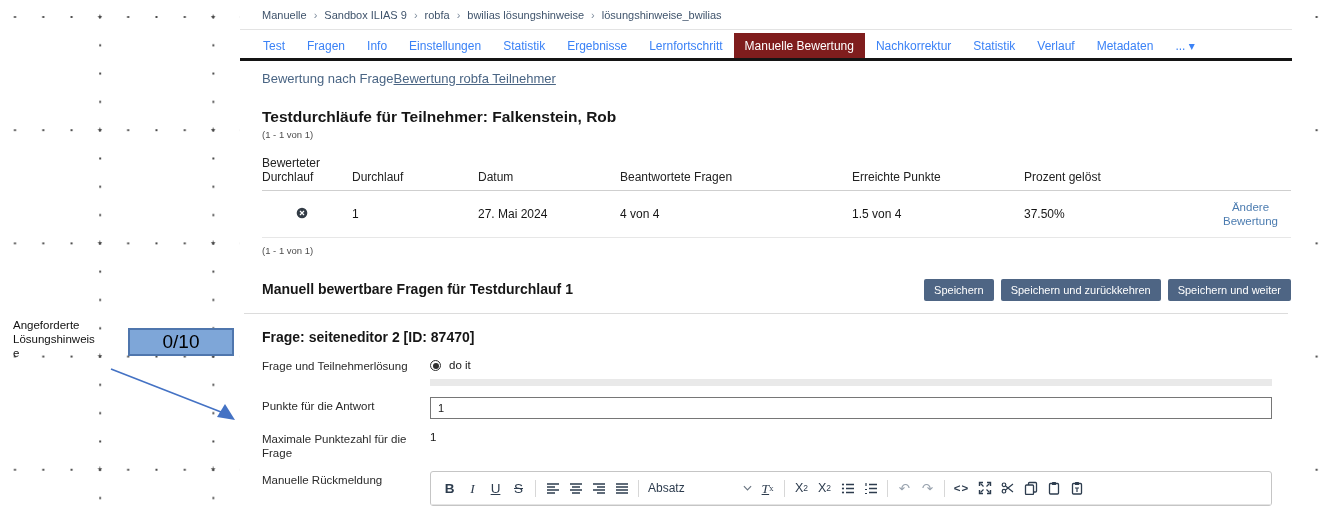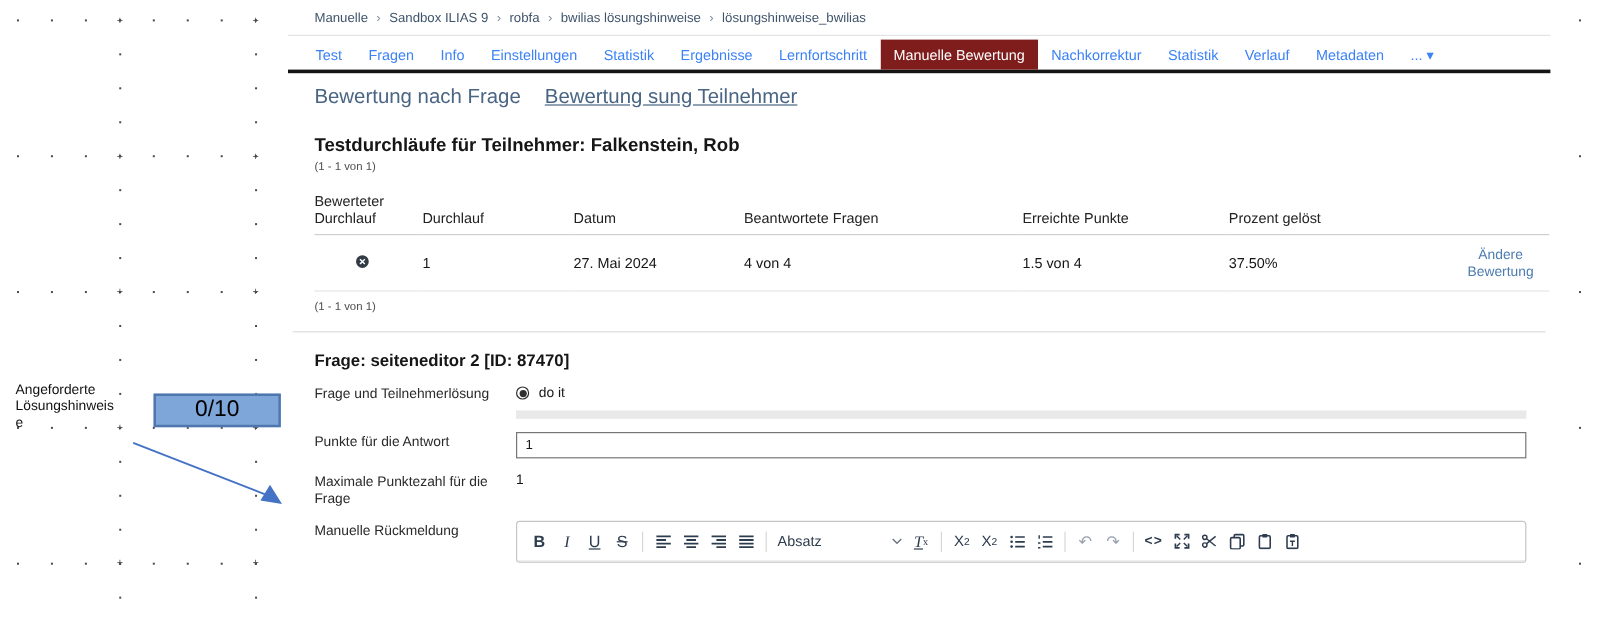--- a/index.html
+++ b/index.html
@@ -21,21 +21,21 @@
   .panel{position:absolute;left:240px;top:0;width:1052px;height:520px;background:#fff;z-index:2;}
   
   .breadcrumb{padding:9px 0 8px 22px;font-size:11px;color:#3f536b;border-bottom:1px solid #e3e3e3;}
   .crumb{cursor:pointer;}
   .crumb-sep{color:#7e8c9d;margin:0 7px;font-size:11px;}
   
   .tabbar{display:flex;align-items:flex-end;padding-left:12px;border-bottom:3px solid #141414;margin-top:3px;}
   .tab{padding:6px 11px 5px;font-size:12px;color:#3b82f6;white-space:nowrap;cursor:pointer;}
   .tab.active{background:#7f1d1d;color:#fff;}
   
-  .subtabs{display:flex;gap:20px;padding:10px 0 0 22px;font-size:17px;color:#4a6584;}
+  .subtabs{display:flex;padding:10px 0 0 22px;font-size:13px;color:#4a6584;}
   .subtab{cursor:pointer;}
   .subtab.active{text-decoration:underline;}
   
   .h-passes{margin:22px 0 3px 22px;font-size:15.5px;font-weight:700;}
   .range{margin:0 0 0 22px;font-size:9.5px;color:#4d4d4d;}
   
   table.passes{margin:14px 0 0 22px;width:1029px;border-collapse:collapse;font-size:12px;table-layout:fixed;}
   table.passes th{font-weight:400;color:#222;text-align:left;vertical-align:bottom;padding:2px 10px 6px 0;border-bottom:1px solid #cfcfcf;}
   table.passes td{padding:9px 10px 9px 0;border-bottom:1px solid #e7e7e7;vertical-align:middle;}
   .col-scored{width:90px;} .col-pass{width:126px;} .col-date{width:142px;}
@@ -162,21 +162,21 @@
     <span class="tab active">Manuelle Bewertung</span>
     <span class="tab">Nachkorrektur</span>
     <span class="tab">Statistik</span>
     <span class="tab">Verlauf</span>
     <span class="tab">Metadaten</span>
     <span class="tab">... ▾</span>
   </div>
 
   <div class="subtabs">
     <span class="subtab">Bewertung nach Frage</span>
-    <span class="subtab active">Bewertung sung Teilnehmer</span>
+    <span class="subtab active">Bewertung robfa Teilnehmer</span>
   </div>
 
   <div class="h-passes">Testdurchläufe für Teilnehmer: Falkenstein, Rob</div>
   <div class="range">(1 - 1 von 1)</div>
 
   <table class="passes">
     <colgroup>
       <col class="col-scored">
         <col class="col-pass">
         <col class="col-date">
@@ -210,20 +210,26 @@
         <td>27. Mai 2024</td>
         <td>4 von 4</td>
         <td>1.5 von 4</td>
         <td>37.50%</td>
         <td class="c-act"><span class="tbl-link">Ändere Bewertung</span></td>
       </tr>
     </tbody>
   </table>
   <div class="range range-bottom">(1 - 1 von 1)</div>
 
+  <div class="grading-row">
+    <span class="h-grading">Manuell bewertbare Fragen für Testdurchlauf 1</span>
+    <span>
+      <span class="btn">Speichern</span><span class="btn">Speichern und zurückkehren</span><span class="btn">Speichern und weiter</span>
+    </span>
+  </div>
 
   <hr class="divider">
 
   <div class="h-question">Frage: seiteneditor 2 [ID: 87470]</div>
 
   <div class="frow">
     <div class="flabel">Frage und Teilnehmerlö­sung</div>
     <div class="fval">
       <div class="opt-row">
         <span class="radio on"></span><span>do it</span>

